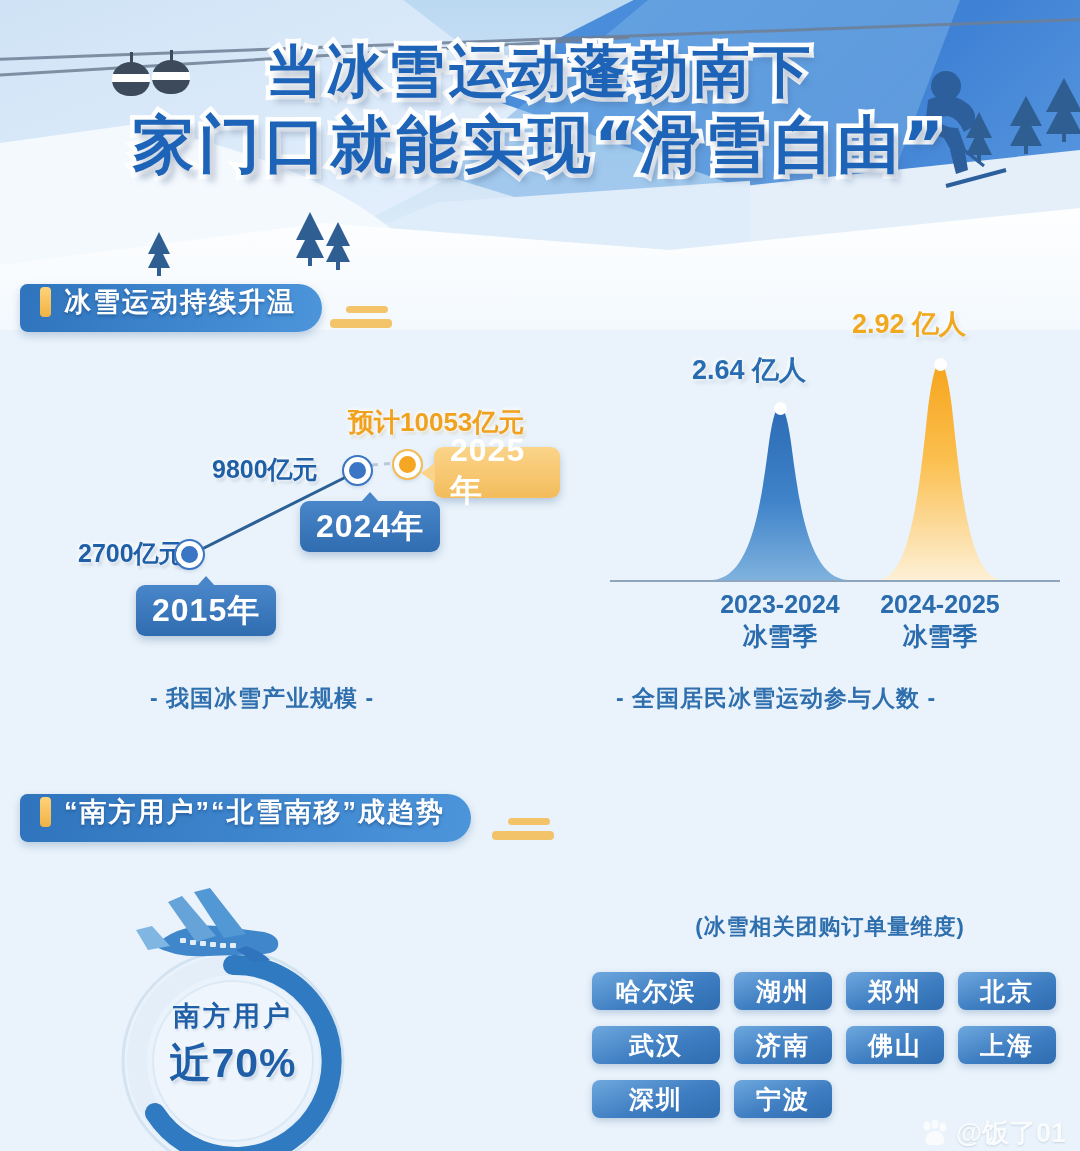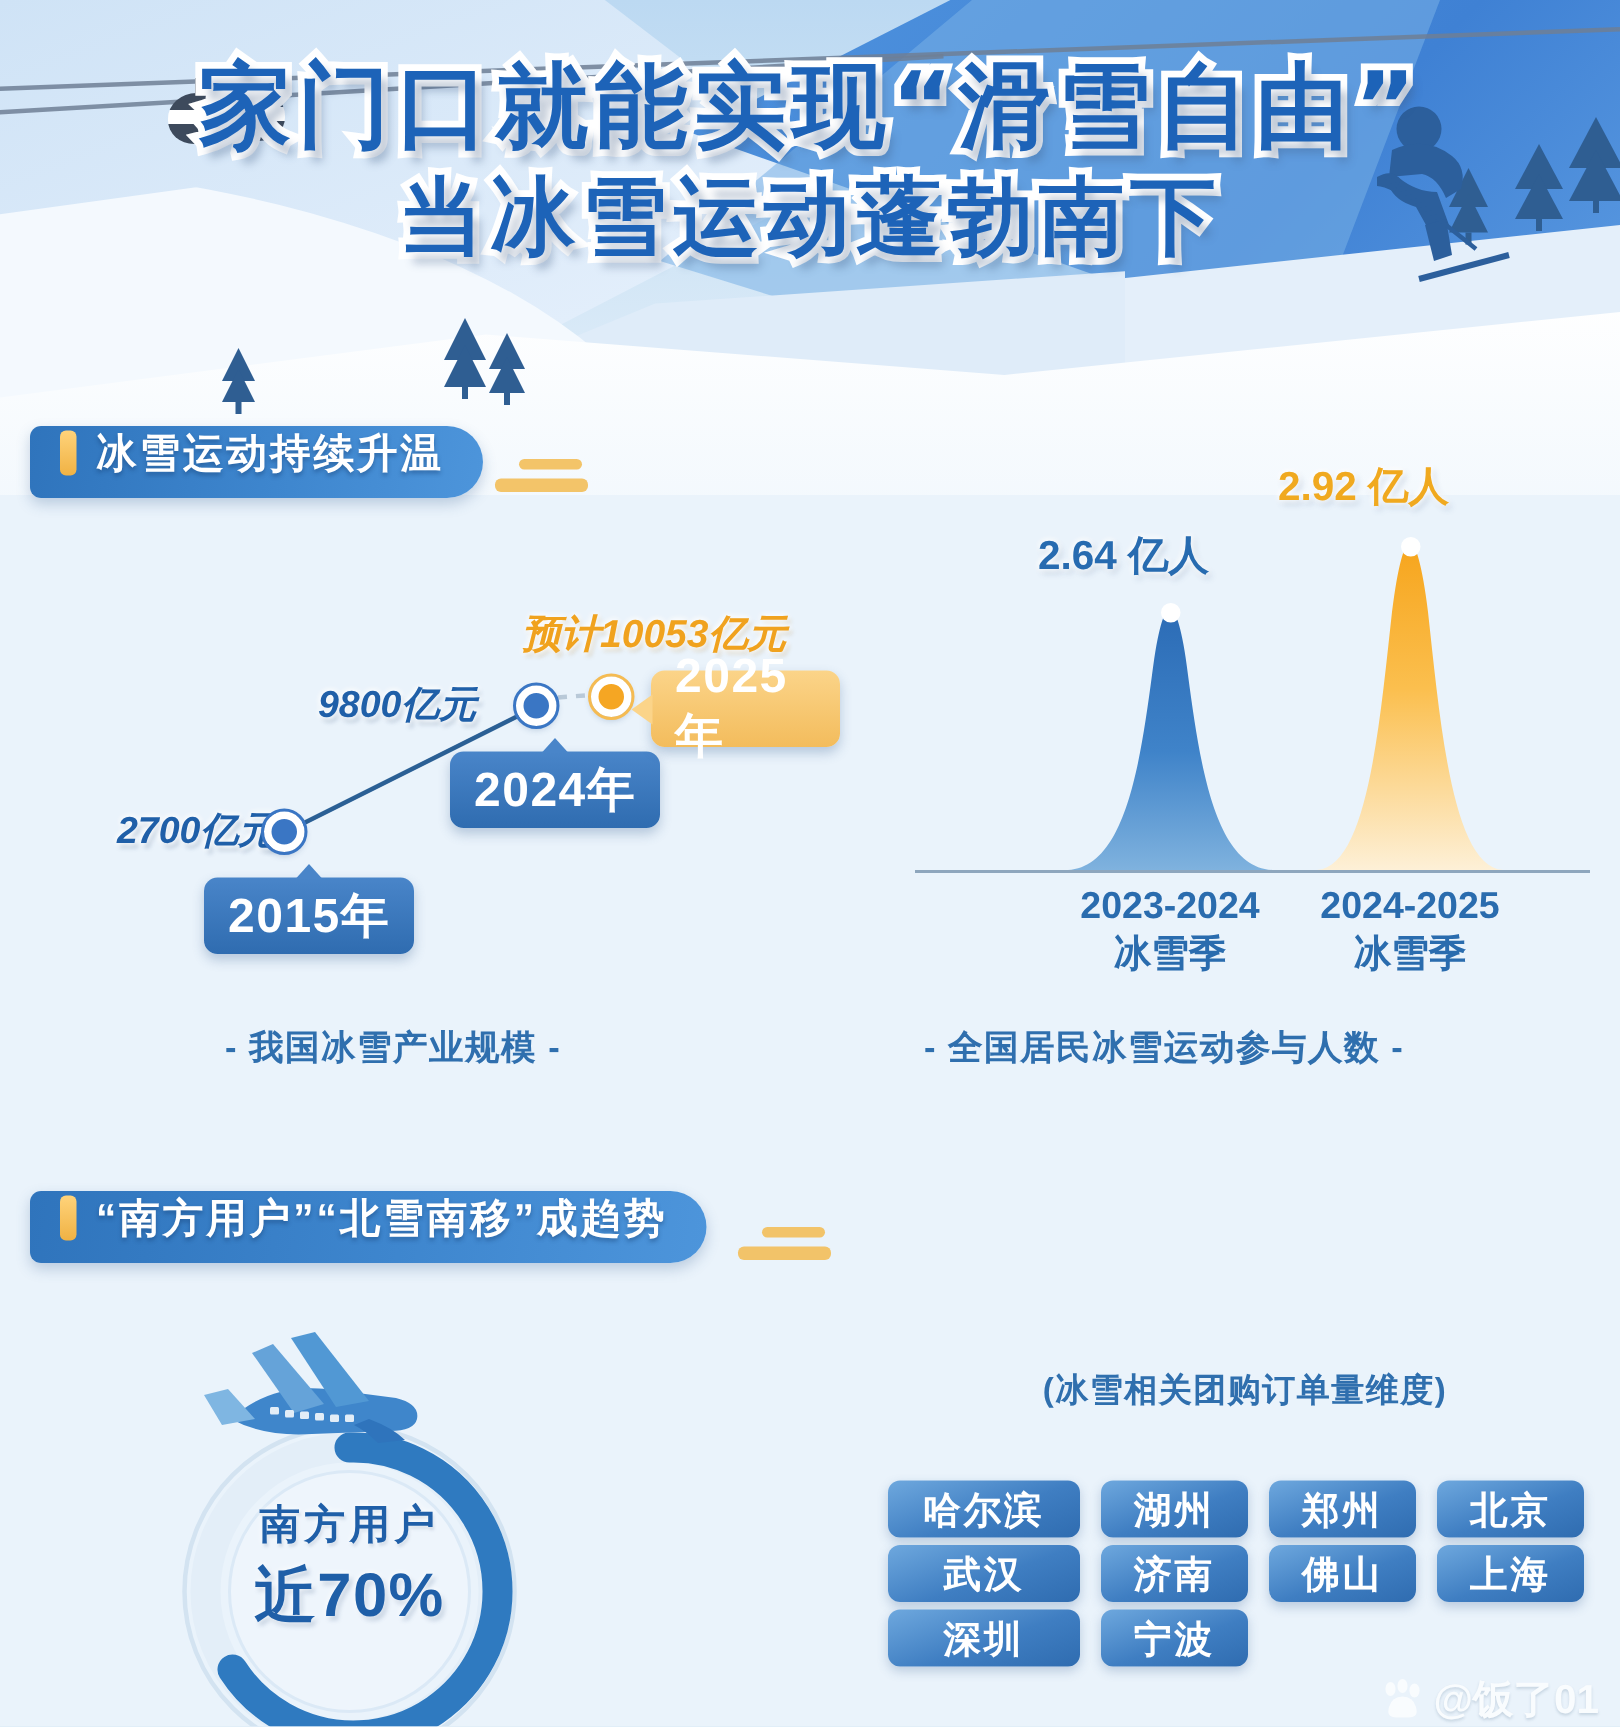--- a/index.html
+++ b/index.html
@@ -119,21 +119,20 @@
   .dashes i{ display:block; border-radius:4px; background:#f2bf5c; opacity:.92; }
   .dashes i.d1{ width:42px; height:7px; margin-left:16px; }
   .dashes i.d2{ width:62px; height:9px; margin-top:6px; }
 
   
   .linechart{ position:absolute; left:0; top:395px; width:560px; height:250px; z-index:5; }
   .val-lbl{
     position:absolute; font-weight:bold; font-size:25px; color:#1f5fa8;
     white-space:nowrap;
     text-shadow:0 0 5px #ffffff, 0 0 5px #ffffff, 2px 3px 3px rgba(80,110,150,.30);
-    font-style:italic;
   }
   .val-lbl.gold{ color:#f0a21e; font-size:26px;
     text-shadow:0 0 5px #fff,0 0 5px #fff,2px 3px 3px rgba(170,130,60,.28); }
   .dot{
     position:absolute; border-radius:50%;
     box-shadow:0 2px 5px rgba(40,80,130,.30);
   }
   .dot.blue{ width:27px; height:27px; background:#3a76c4; border:5px solid #ffffff;
              outline:2px solid #3a76c4; }
   .dot.gold{ width:27px; height:27px; background:#f5a623; border:5px solid #ffffff;
@@ -192,21 +191,21 @@
     text-shadow:0 0 4px #fff,2px 3px 3px rgba(90,120,160,.3); }
   .plane{ position:absolute; left:96px; top:884px; width:200px; height:120px; z-index:6; }
 
   
   .city-note{
     position:absolute; left:600px; top:912px; width:460px; text-align:center;
     font-size:22px; color:#2f6fae; font-weight:bold; letter-spacing:1px; z-index:5;
   }
   .city-grid{
     position:absolute; left:592px; top:972px; width:472px;
-    display:flex; flex-wrap:wrap; gap:5px 14px; z-index:5;margin-top:15px;
+    display:flex; flex-wrap:wrap; gap:16px 14px; z-index:5;
   }
   .city-tag{
     height:38px; min-width:98px; padding:0 14px;
     display:flex; align-items:center; justify-content:center;
     border-radius:8px;
     background:linear-gradient(160deg,#6ea8de 0%,#3f7ec2 55%,#2f6cb0 100%);
     color:#ffffff; font-weight:bold; font-size:25px; letter-spacing:2px;
     box-shadow:0 3px 7px rgba(60,100,150,.28);
     white-space:nowrap;
   }
@@ -286,22 +285,22 @@
         <path d="M44 56 q12 10 26 10 l8 22 l-12 6 l-10 -18 q-14 -4 -18 -14 z"></path>
         <path d="M62 88 l14 -4 l4 24 l-12 4 z"></path>
         <path d="M30 56 q10 -6 16 2 l-4 8 q-8 -4 -12 -4 z"></path>
       </g>
       <path d="M36 56 L96 104" stroke="#2c5f9c" stroke-width="3" fill="none"></path>
       <path d="M58 124 L118 108" stroke="#2c5f9c" stroke-width="4" fill="none"></path>
     </svg>
   </div>
 
   <div class="title-wrap">
+    <div class="title-line l1">当冰雪运动蓬勃南下</div>
     <div class="title-line l2">家门口就能实现“滑雪自由”</div>
-    <div class="title-line l1">当冰雪运动蓬勃南下</div>
   </div>
 
   <div class="sec-badge" style="left:20px; top:284px;">
     <span class="lead"></span>
     <span class="txt">冰雪运动持续升温</span>
   </div>
   <div class="dashes" style="left:330px; top:306px;">
     <i class="d1"></i>
       <i class="d2"></i>
   </div>

